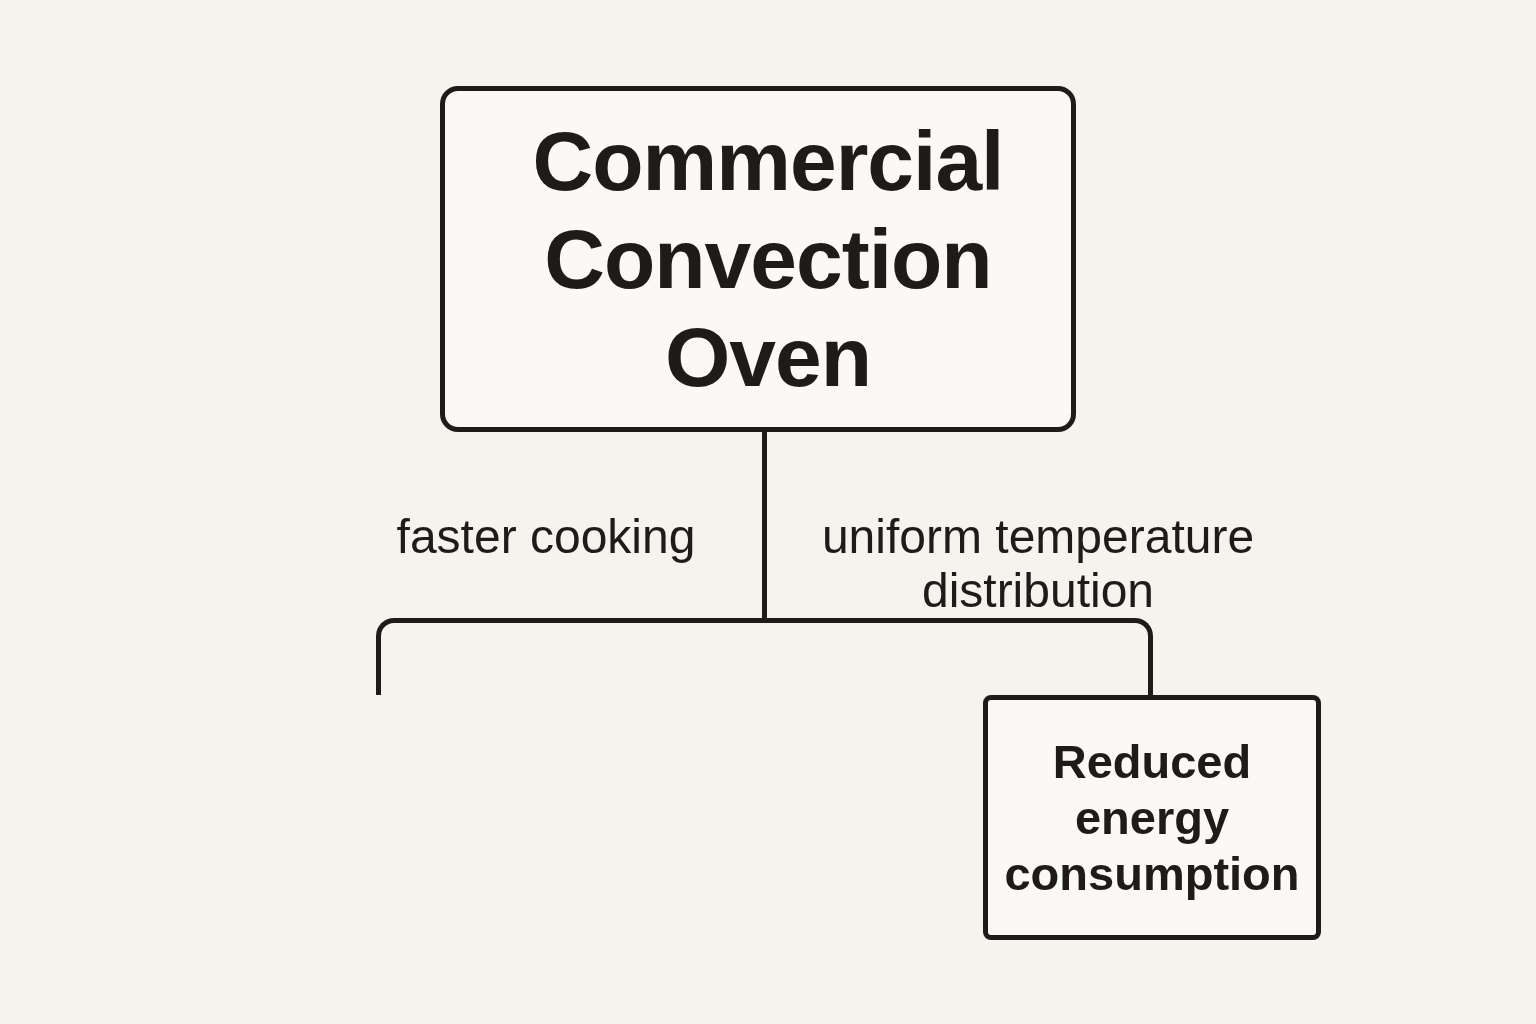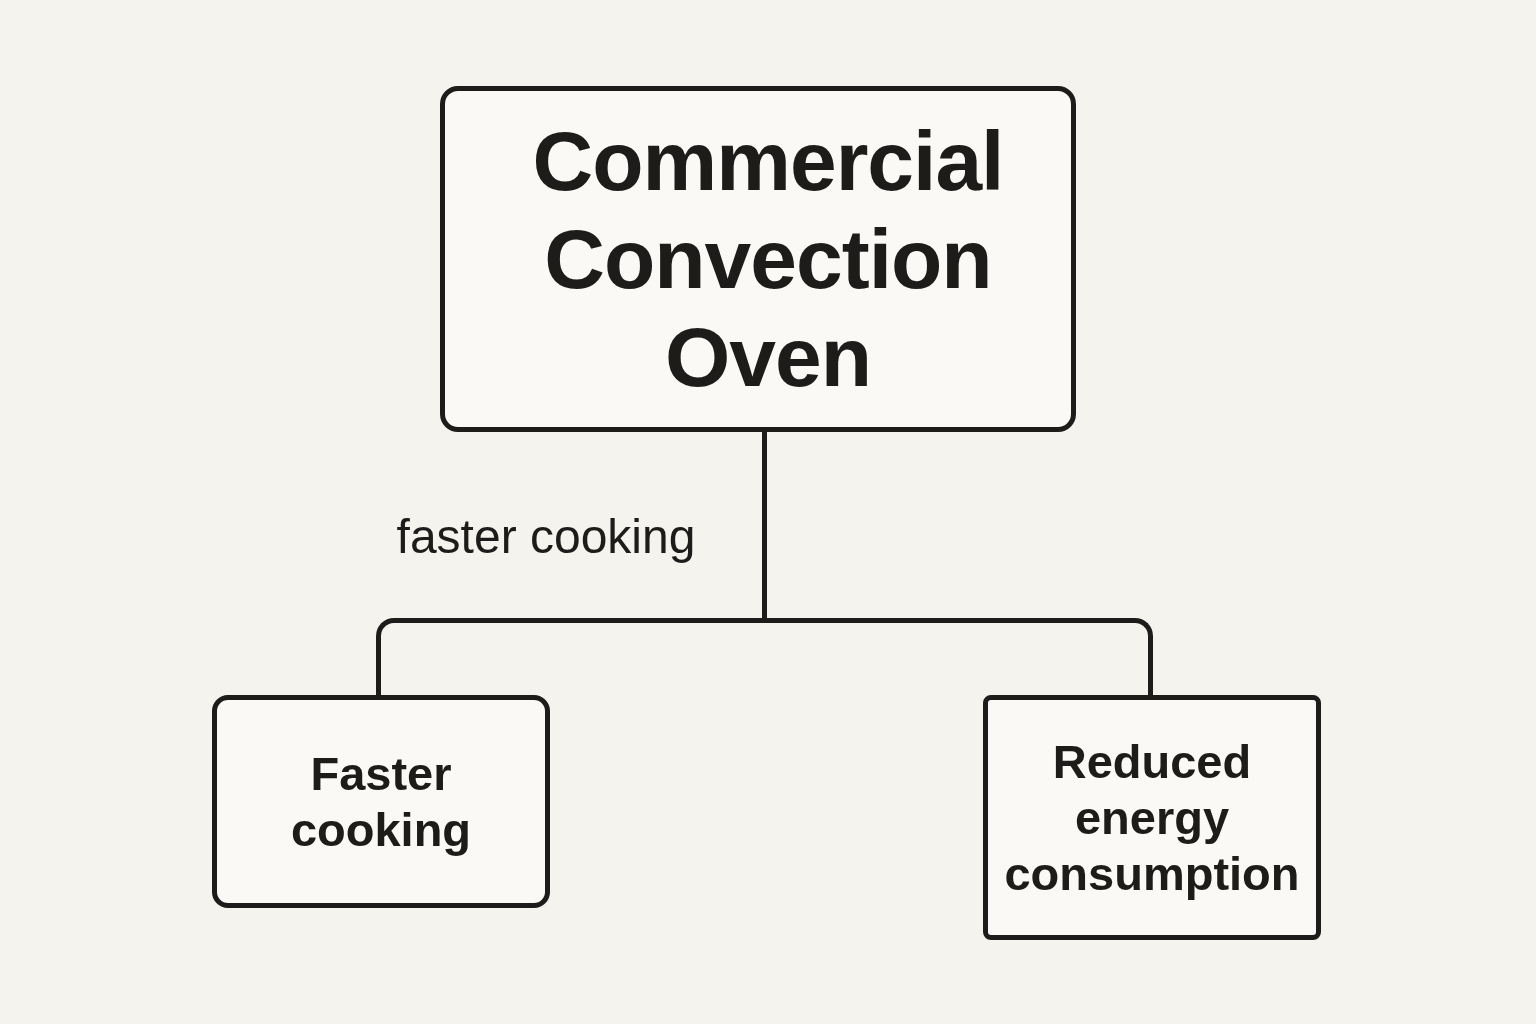--- a/index.html
+++ b/index.html
@@ -124,25 +124,23 @@
     <div class="node-label">Commercial
 Convection
 Oven</div>
   </div>
 
   <div class="connector stem"></div>
   <div class="connector branch-left"></div>
   <div class="connector branch-right"></div>
 
   <div class="edge-label edge-label-left">faster cooking</div>
+  <div class="edge-label edge-label-right">uniform temperature
+distribution</div>
 
-  <div class="node node-child-left">
-    <div class="node-label">Faster
-cooking</div>
-  </div>
 
   <div class="node node-child-right">
     <div class="node-label">Reduced
 energy
 consumption</div>
   </div>
 
 </div>
 
 </body></html>

